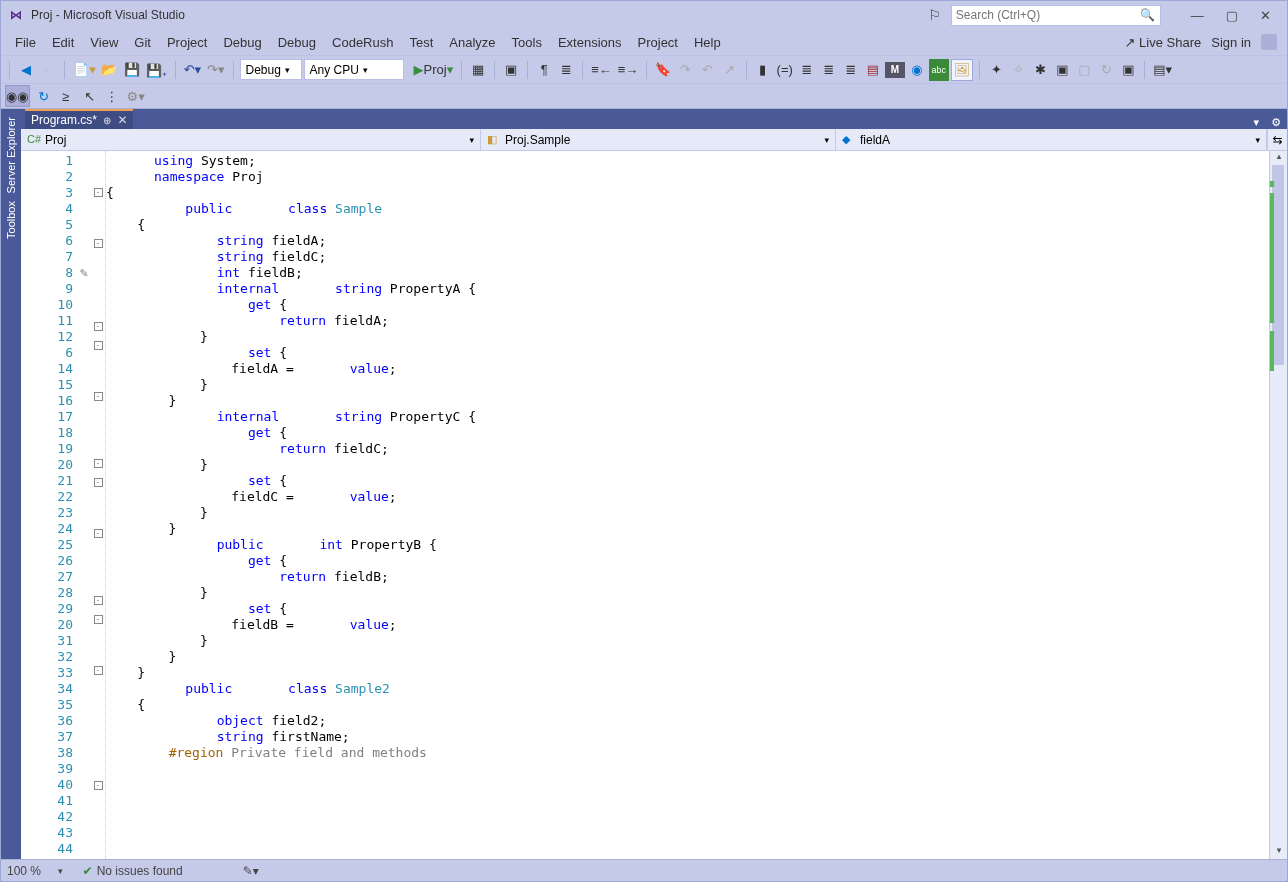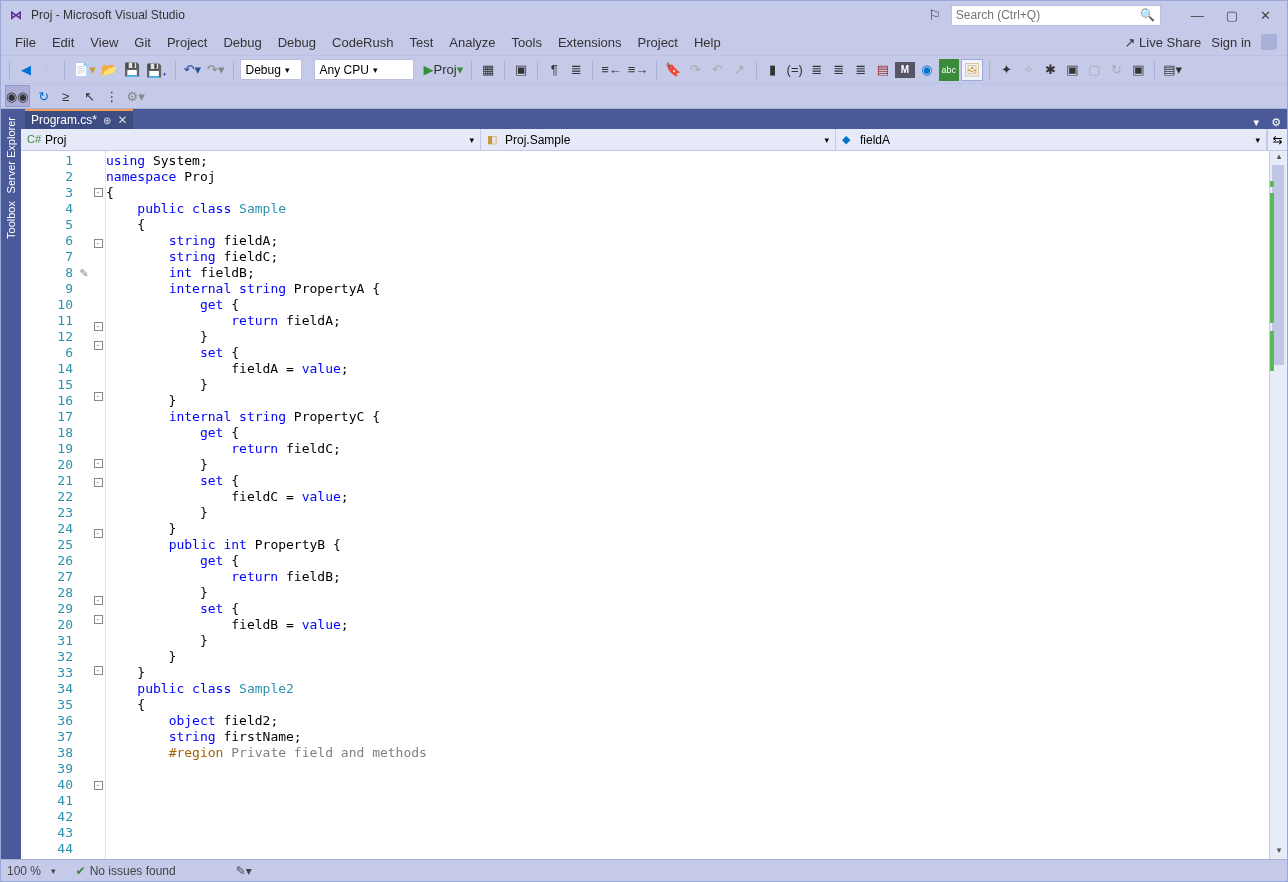--- a/index.html
+++ b/index.html
@@ -54,31 +54,31 @@
 .navbar .nav1 { width: 460px; }
 .navbar .nav2 { width: 355px; }
 .navbar .nav3 { flex: 1; }
 .navbar .navbtn { width: 20px; display: flex; align-items: center; justify-content: center; cursor: pointer; border-left: 1px solid #c3c9e8; }
 
 .editor-wrap { flex: 1; display: flex; overflow: hidden; background: #fff; }
 .gutter { width: 56px; background: #fff; text-align: right; padding-right: 4px; color: #2b91af; font-family: Consolas, monospace; font-size: 13px; line-height: 16px; padding-top: 2px; }
 .fold-col { width: 14px; background: #fff; font-family: Consolas, monospace; font-size: 10px; line-height: 16px; padding-top: 2px; color: #888; }
 .fold-col .fbox { width: 9px; height: 9px; border: 1px solid #888; margin: 3px auto; font-size: 8px; line-height: 7px; text-align: center; cursor: pointer; }
 .code { flex: 1; background: #fff; font-family: Consolas, monospace; font-size: 13px; line-height: 16px; white-space: pre; color: #000; padding-top: 2px; overflow: hidden; border-left: 1px dotted #ccc; }
-.kw { color: #0000ff; }
+.kw { color: #0000ff; margin-left: 48px; }
 .typ { color: #2b91af; }
 .reg { color: #a16207; }
 .dim { color: #808080; }
 .vscroll { width: 18px; background: #e8ebf8; border-left: 1px solid #c3c9e8; position: relative; }
 .vscroll .thumb { position: absolute; top: 14px; left: 2px; width: 12px; height: 200px; background: #c0c6e6; }
 .vscroll .mark-green { position: absolute; left: 0; width: 4px; background: #5cb85c; }
 .vscroll .arrow { position: absolute; left: 0; width: 18px; height: 14px; text-align: center; font-size: 9px; color: #555; cursor: pointer; }
 
 .statusbar { height: 22px; background: #c5cae9; display: flex; align-items: center; padding: 0 6px; font-size: 12px; color: #444; border-top: 1px solid #a8b0d8; }
-.statusbar .zoom { display: flex; align-items: center; gap: 10px; }
+.statusbar .zoom { display: flex; align-items: center; gap: 17px; }
 .statusbar .issues { margin-left: 20px; display: flex; align-items: center; gap: 4px; }
 .statusbar .issues .okicon { color: #3a8a3a; }
 .statusbar .spacer { flex: 1; }
 
 .marker-col { width: 14px; background: #fff; line-height: 16px; padding-top: 2px; }
 .marker-col .mark { height: 16px; }
 .marker-col .brush { color: #888; font-size: 11px; text-align: center; }
 </style>
 </head>
 <body>
@@ -134,21 +134,21 @@
   <span class="tbtn" style="color:#2a4a9a">💾</span>
   <span class="tbtn" style="color:#2a4a9a">💾₊</span>
   <span class="tsep"></span>
   <span class="tbtn" style="color:#2a4a9a">↶▾</span>
   <span class="tbtn" style="color:#888">↷▾</span>
   <span class="tsep"></span>
   <div class="tdrop" style="width:62px">
       <span>Debug</span>
       <span class="arrow">▾</span>
     </div>
-  <div class="tdrop" style="width:100px;margin-left:10px">
+  <div class="tdrop" style="width:100px;margin-left:0">
       <span>Any CPU</span>
       <span class="arrow">▾</span>
     </div>
   <span class="tbtn" style="color:#388e3c;margin-left:6px">▶ <span style="color:#333">Proj</span> ▾</span>
   <span class="tsep"></span>
   <span class="tbtn">▦</span>
   <span class="tsep"></span>
   <span class="tbtn">▣</span>
   <span class="tsep"></span>
   <span class="tbtn">¶</span>

